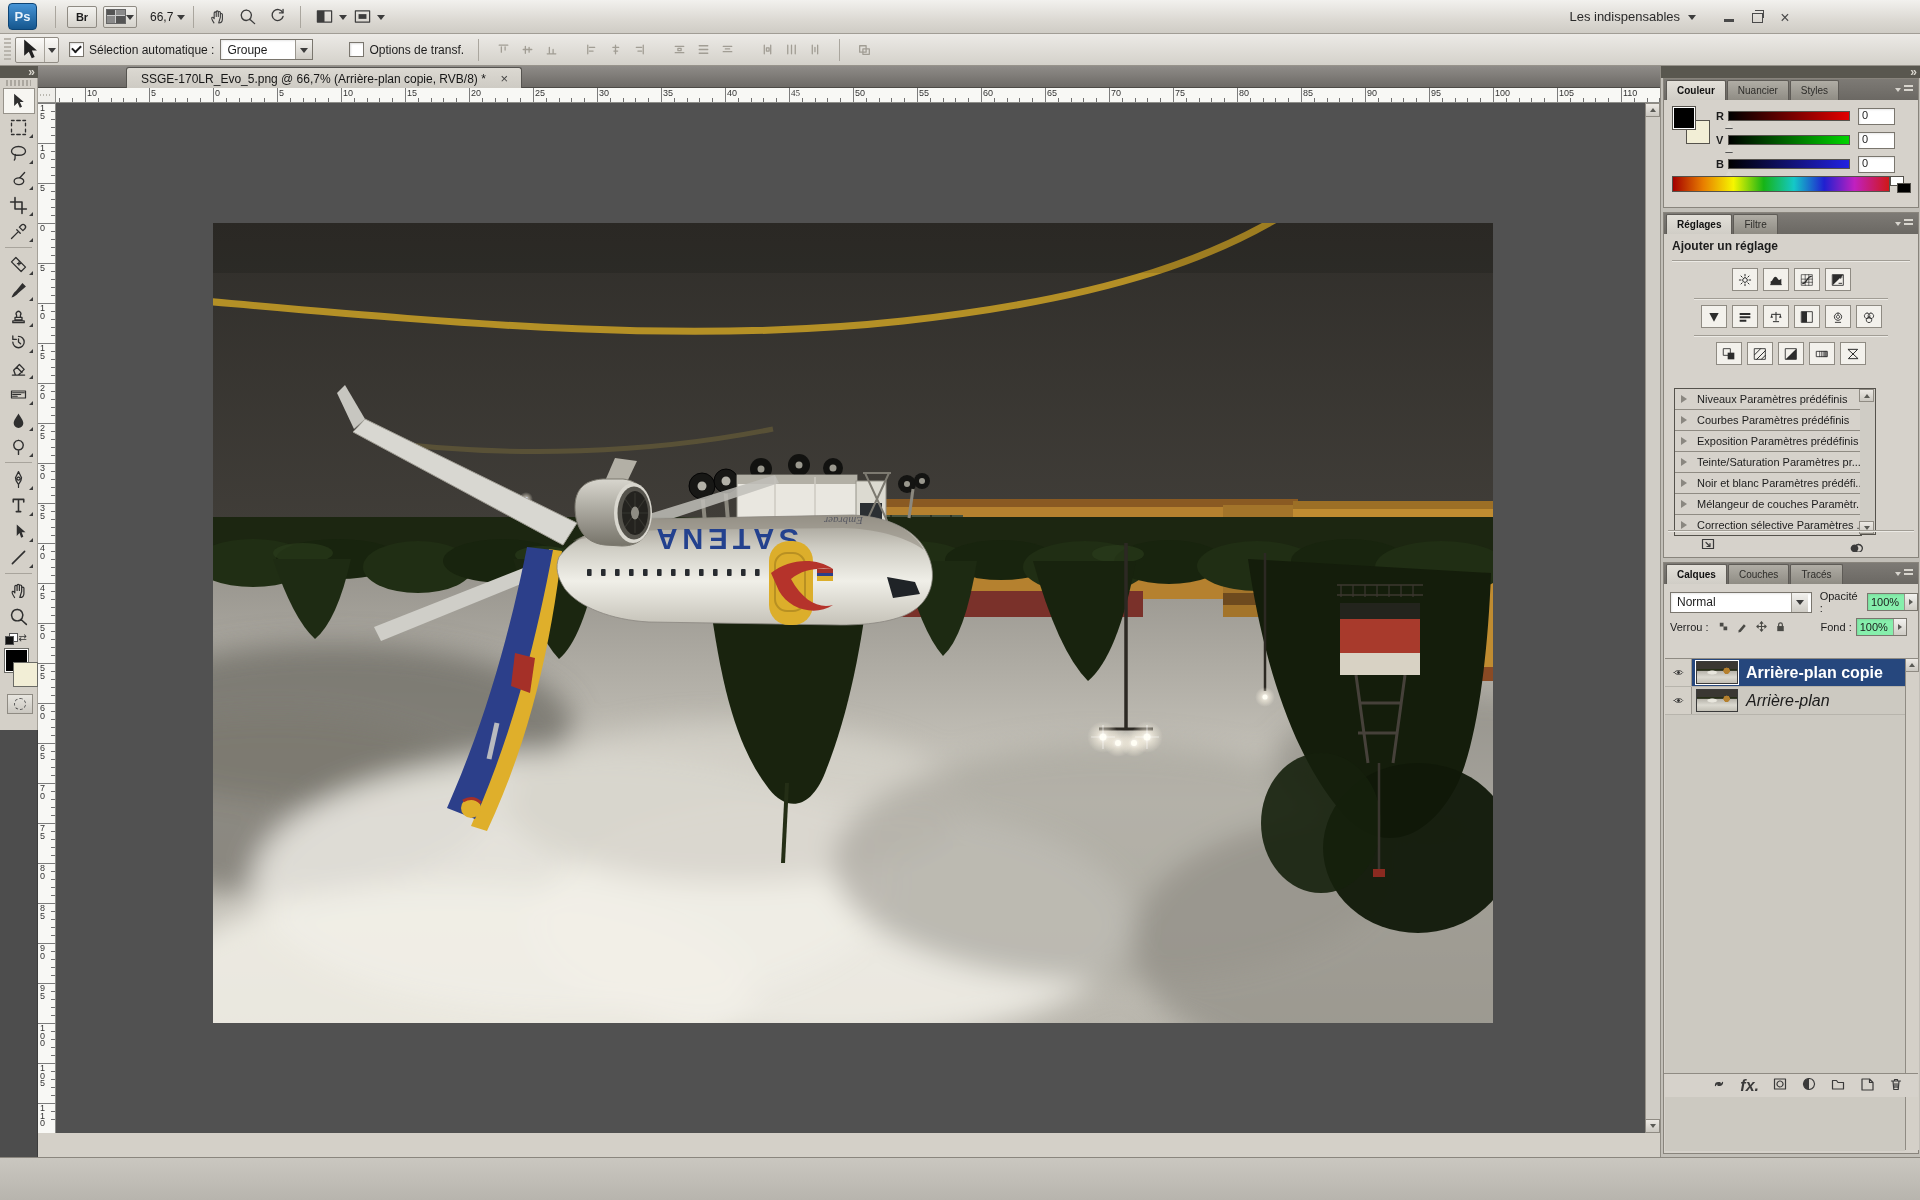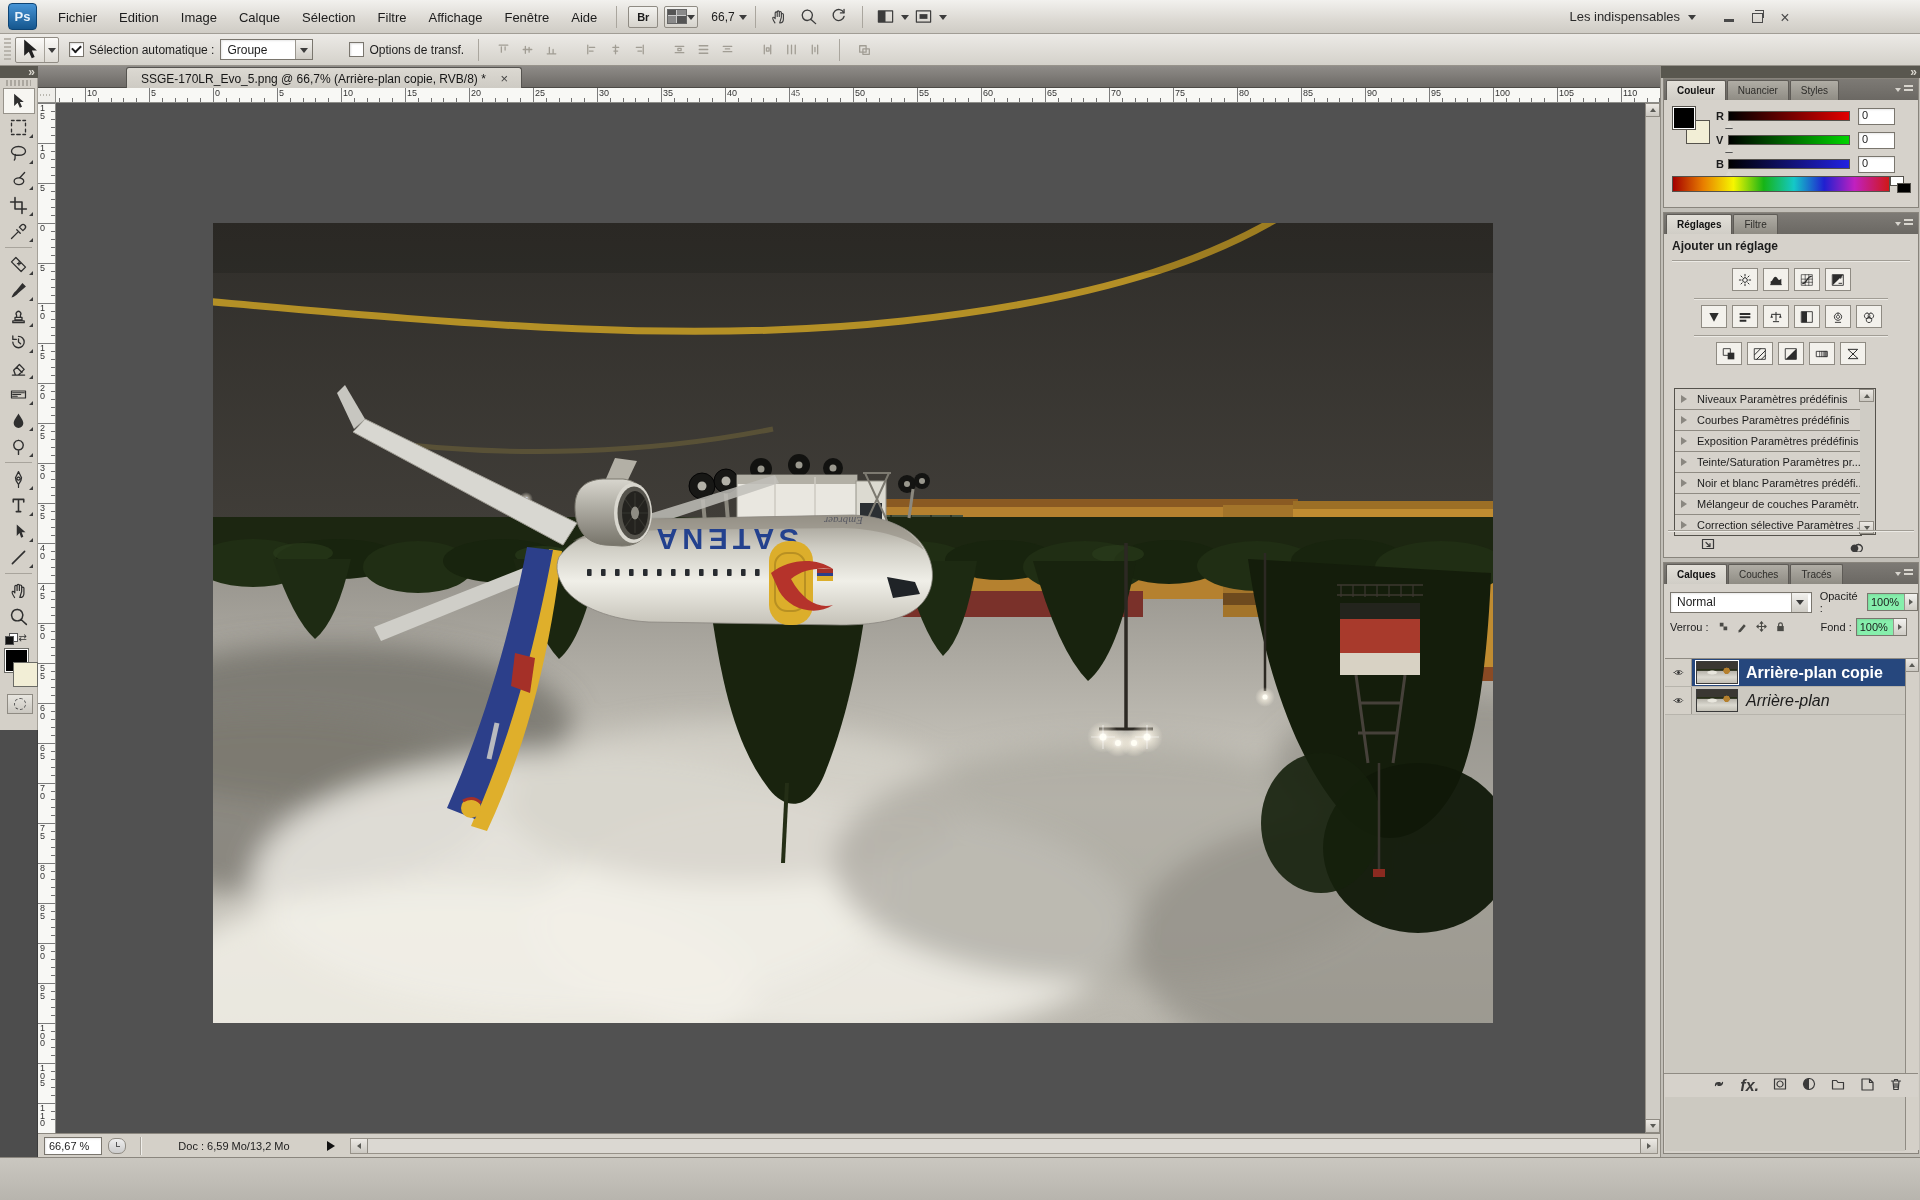--- a/index.html
+++ b/index.html
@@ -164,31 +164,20 @@
   .fxlabel{font-style:italic;font-weight:bold;font-size:16px;color:#3a3a3a;}
   .collapse-gl{font-size:12px;font-weight:bold;letter-spacing:-1px;}
 </style>
 </head>
 <body>
 
 <div id="app">
 
   <div class="menubar">
     <div class="pslogo">Ps</div>
-    <div id="menu-items" style="display:flex;height:100%">
-        <div class="menu-item">Fichier</div>
-        <div class="menu-item">Edition</div>
-        <div class="menu-item">Image</div>
-        <div class="menu-item">Calque</div>
-        <div class="menu-item">Sélection</div>
-        <div class="menu-item">Filtre</div>
-        <div class="menu-item">Affichage</div>
-        <div class="menu-item">Fenêtre</div>
-        <div class="menu-item">Aide</div>
-      </div>
     <div class="mb-sep"></div>
     <div class="mb-btn">Br</div>
     <div class="mb-btn">
         <span class="gridthumb"></span>
         <span class="tri-d"></span>
       </div>
     <span class="zoomlevel">66,7</span>
     <span class="tri-d"></span>
     <div class="mb-sep"></div>
     <div class="mb-ic">
@@ -1018,35 +1007,20 @@
 
   <div class="vscroll">
     <div class="sb-btn" style="left:-1px;top:0">
         <span class="tri-u8"></span>
       </div>
     <div class="sb-btn" style="left:-1px;bottom:0">
         <span class="tri-d8"></span>
       </div>
   </div>
 
-  <div class="statusbar">
-    <div class="zoombox">66,67 %</div>
-    <div class="st-ic"></div>
-    <div class="st-bevel"></div>
-    <div class="docinfo">Doc : 6,59 Mo/13,2 Mo</div>
-    <div class="st-play"></div>
-    <div class="hscroll">
-      <div class="hs-btn" style="left:0">
-          <span class="tri-l8"></span>
-        </div>
-      <div class="hs-btn" style="right:0;border-left:1px solid #8f8b83;border-right:none">
-          <span class="tri-r8"></span>
-        </div>
-    </div>
-  </div>
   <div class="bottomfill"></div>
 
   <div class="dock">
     <div class="dockhead" style="left:0;top:0;width:100%;height:12px">
         <span class="collapse-gl">»</span>
       </div>
 
     <div class="panel" style="top:12px;height:130px">
       <div class="ptabs" id="color-tabs">
           <div class="ptab active">Couleur</div>

